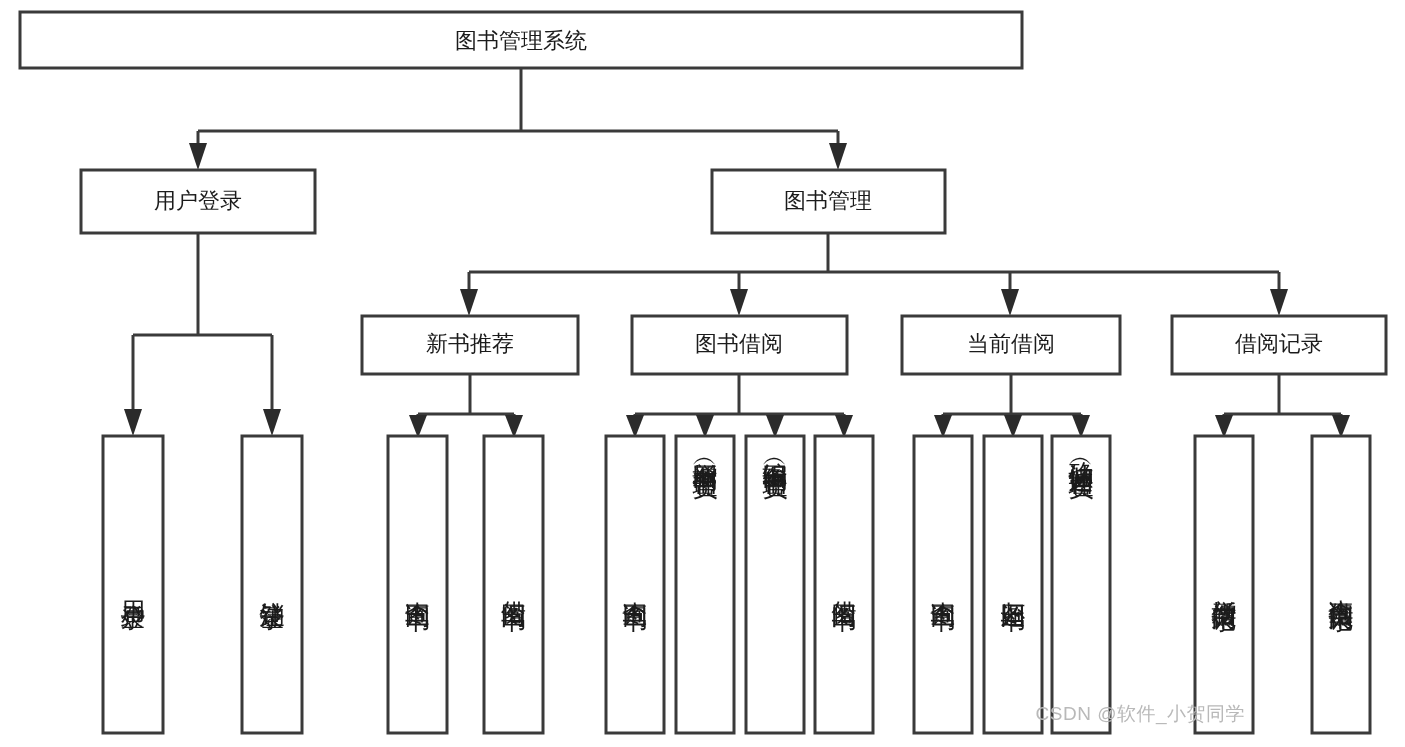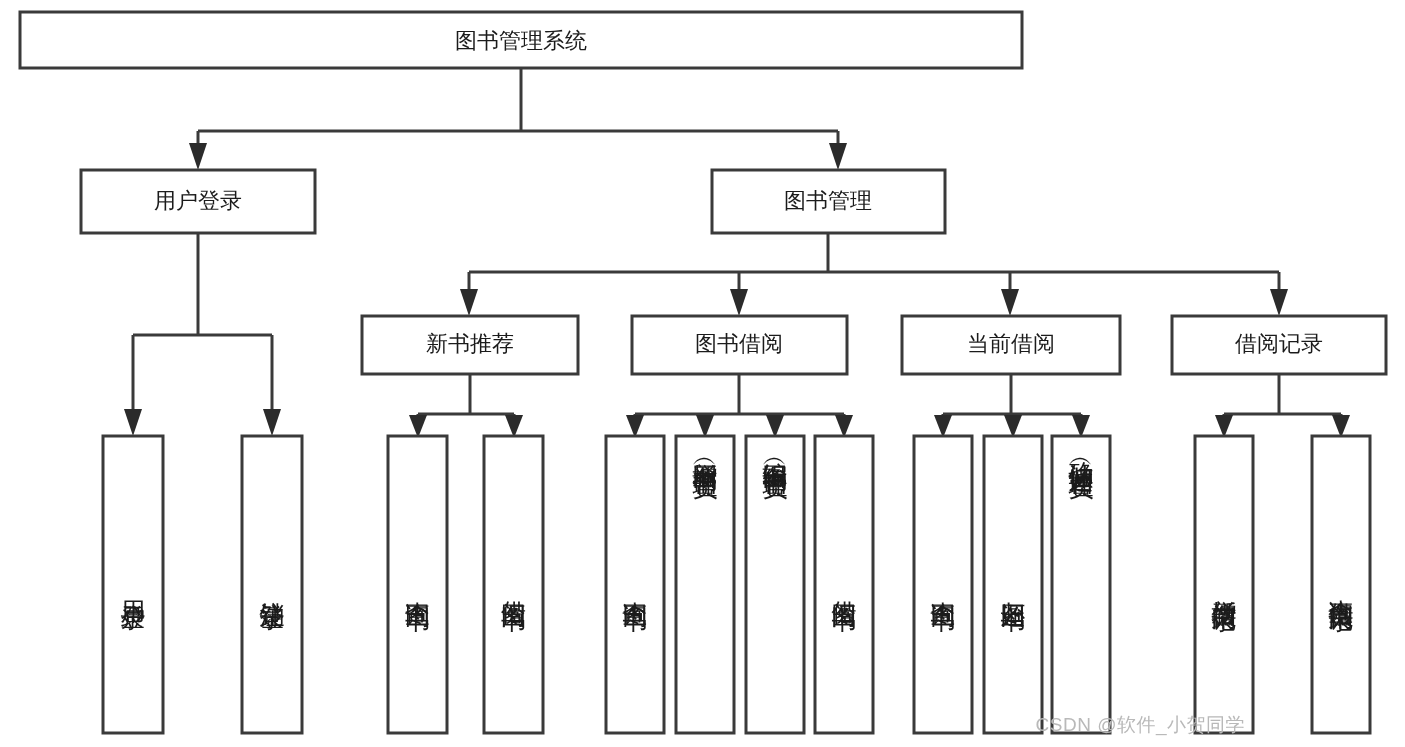--- a/index.html
+++ b/index.html
@@ -66,21 +66,21 @@
     font-family: "Liberation Sans", "DejaVu Sans", sans-serif;
     font-size: 25px;
     line-height: 1.08;
     letter-spacing: 2px;
     color: #1b1b1b;
     white-space: nowrap;
   }
   .watermark {
     position: absolute;
     right: 12px;
-    bottom: 9px;
+    bottom: 20px;
     font-family: "Liberation Sans", "DejaVu Sans", sans-serif;
     font-size: 19px;
     color: #b9b9b9;
     letter-spacing: 0.5px;
     white-space: nowrap;
   }
 </style>
 </head>
 <body>
 

